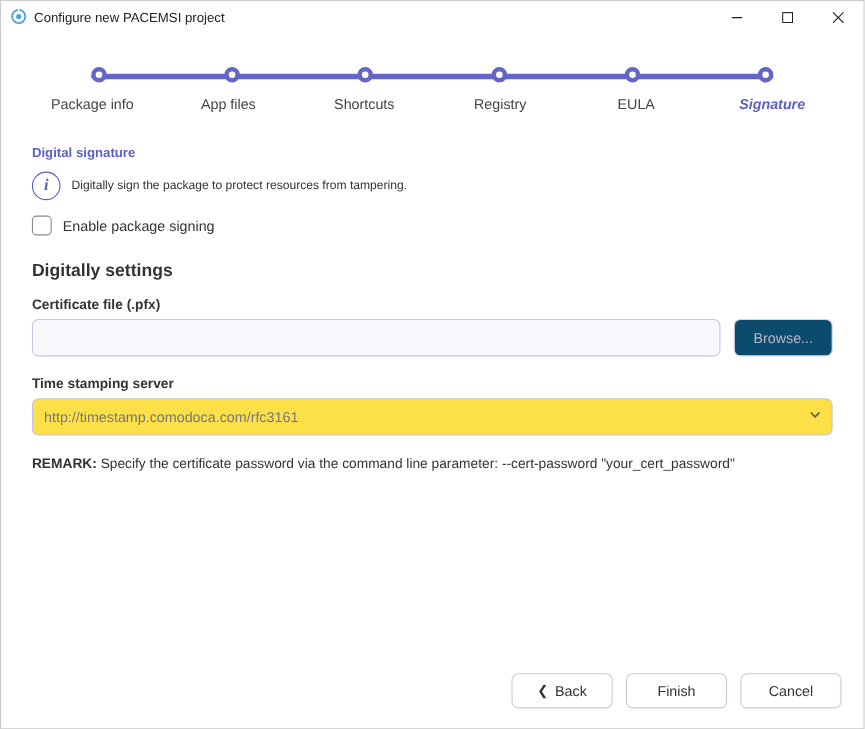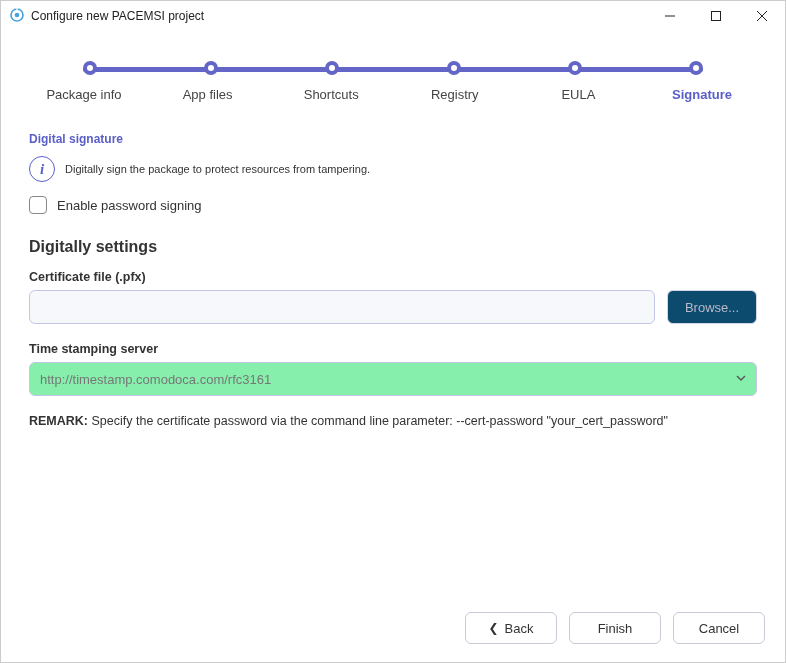--- a/index.html
+++ b/index.html
@@ -73,21 +73,21 @@
   .step-labels {
     display: flex;
     justify-content: space-between;
     margin-top: 12px;
     font-size: 13px;
     color: #444;
   }
   .step-label { width: 90px; text-align: center; }
   .step-label.active { color: #5a5fc7; font-weight: 600; }
   .step-labels .step-label:first-child { margin-left: -22px; }
-  .step-labels .step-label:last-child { margin-right: -22px; }
+  .step-labels .step-label:last-child { margin-right: -22px; font-style: italic; }
 
   .content {
     flex: 1;
     padding: 22px 28px 0;
     overflow: auto;
   }
   .page-title {
     color: #5a5fc7;
     font-size: 12px;
     font-weight: 600;
@@ -162,21 +162,21 @@
   }
   .combo {
     position: relative;
     width: 100%;
   }
   .combo-input {
     width: 100%;
     height: 34px;
     border: 1px solid #c4c6e6;
     border-radius: 6px;
-    background: #86efac;
+    background: #fde047;
     padding: 0 34px 0 10px;
     font-size: 13px;
     color: #777;
   }
   .combo-chevron {
     position: absolute;
     right: 10px;
     top: 50%;
     transform: translateY(-50%);
     pointer-events: none;
@@ -270,21 +270,21 @@
 <div class="content">
   <div class="page-title">Digital signature</div>
 
   <div class="info-row">
     <div class="info-icon">i</div>
     <div class="info-text">Digitally sign the package to protect resources from tampering.</div>
   </div>
 
   <div class="chk-row">
     <div class="chk"></div>
-    <div class="chk-label">Enable password signing</div>
+    <div class="chk-label">Enable package signing</div>
   </div>
 
   <div class="section-title">Digitally settings</div>
 
   <div class="field-label">Certificate file (.pfx)</div>
   <div class="field-row">
     <input class="text-input" type="text" disabled="" value="" style="">
     <button class="browse-btn" disabled="">Browse...</button>
   </div>
 

